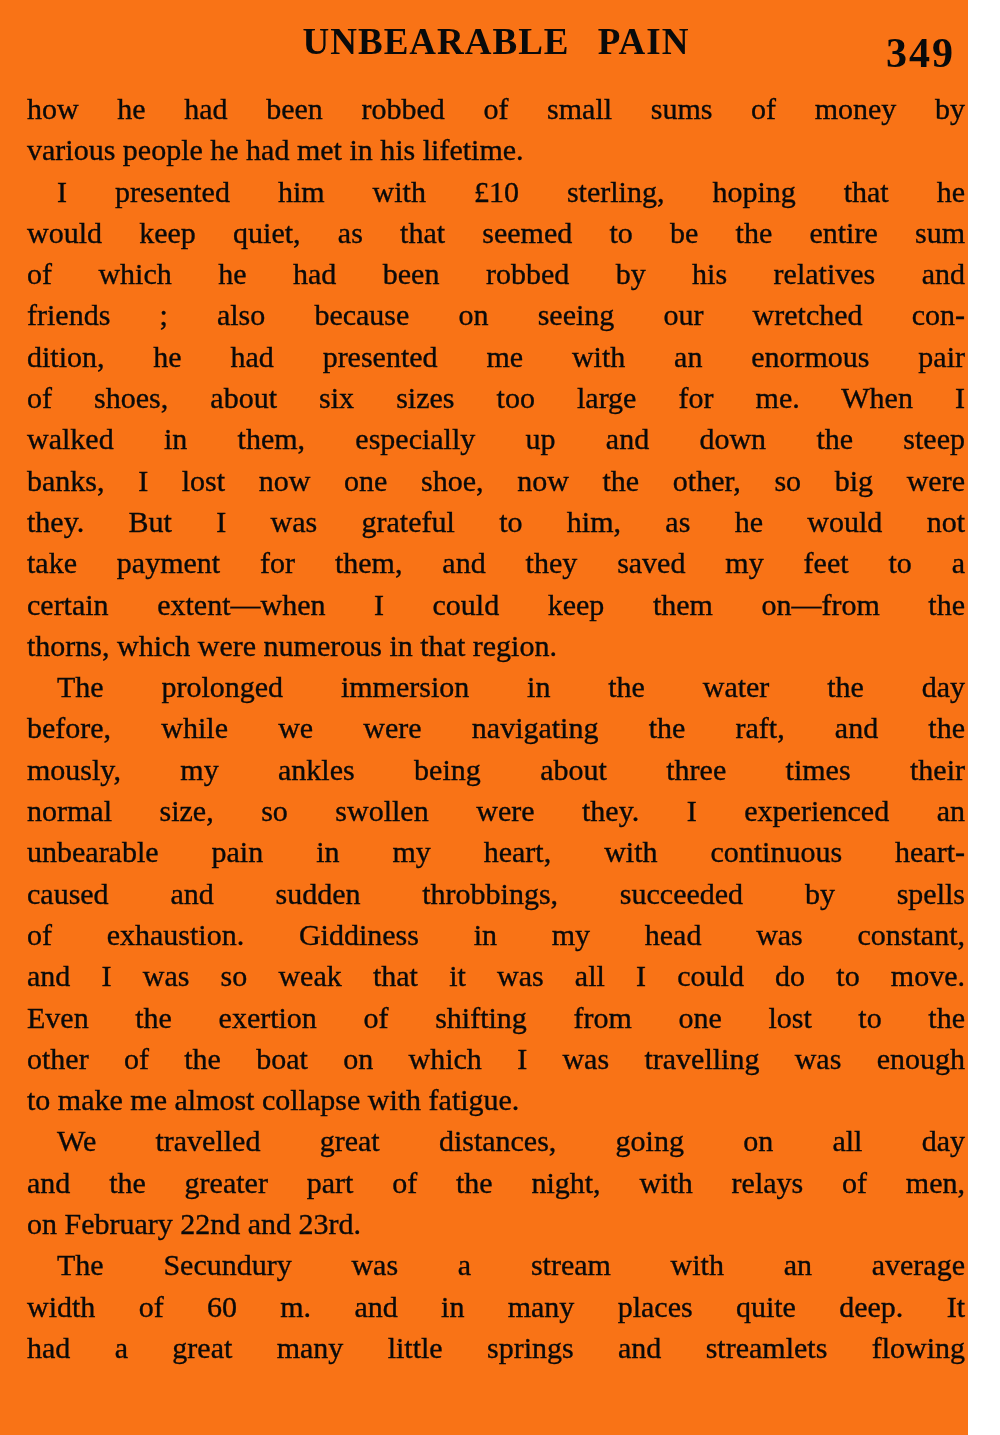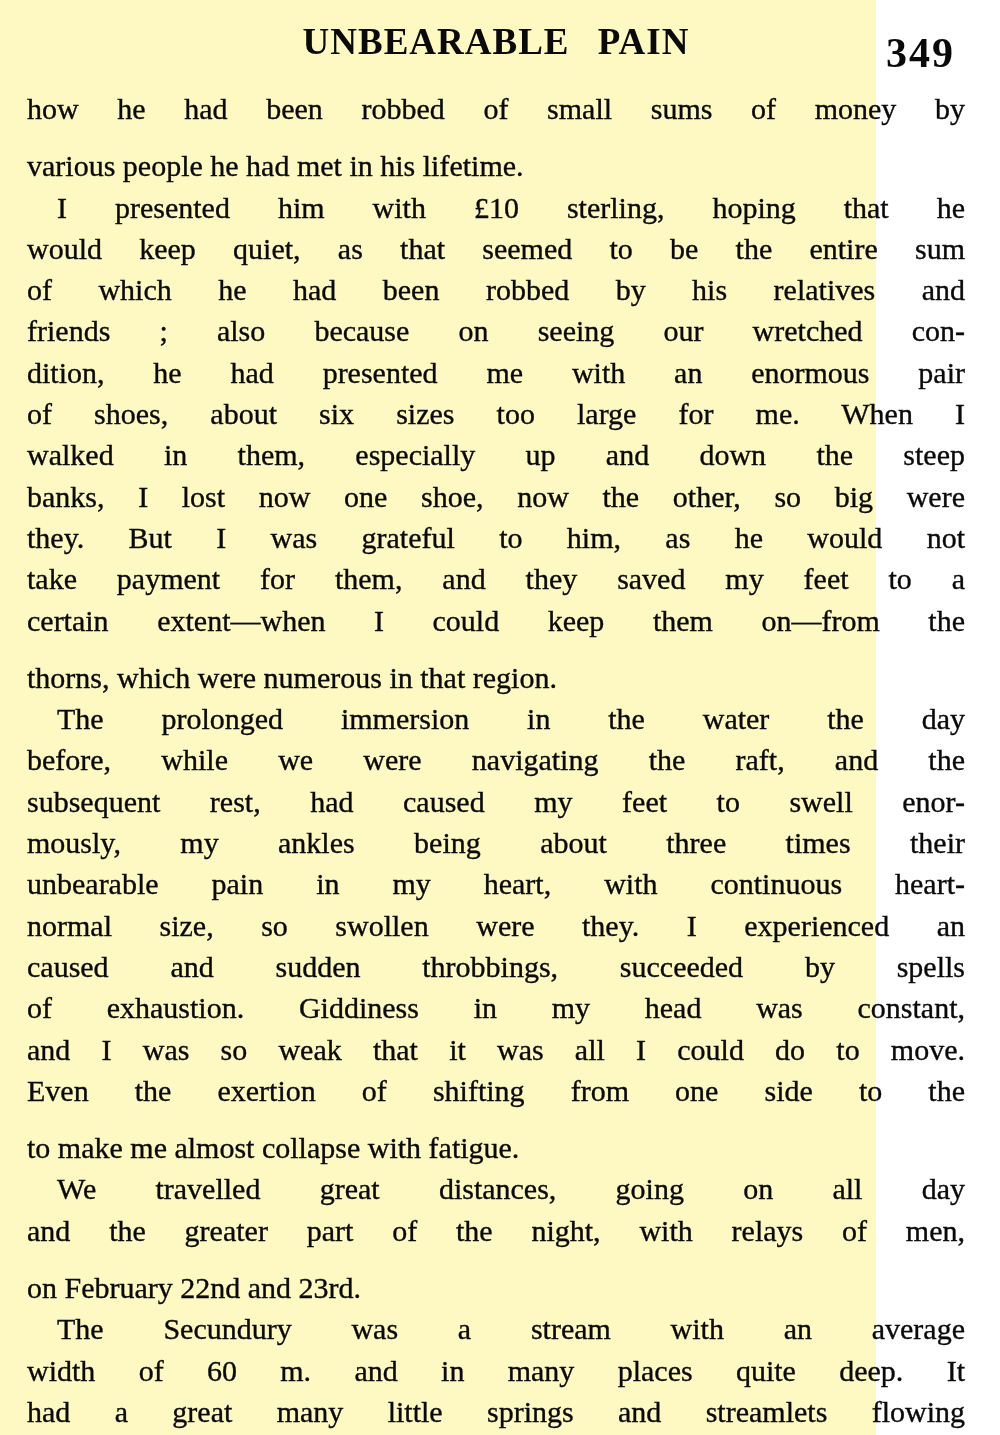--- a/index.html
+++ b/index.html
@@ -9,23 +9,23 @@
   body {
     width: 1000px;
     height: 1435px;
     background: #ffffff;
     font-family: "Liberation Serif", "DejaVu Serif", serif;
     color: #0a0a0a;
     overflow: hidden;
   }
   .page {
     position: relative;
-    width: 876px;
+    width: 968px;
     height: 1435px;
-    background: #fef9c3;
+    background: #f97316;
   }
   .page-header {
     position: absolute;
     top: 20px;
     left: 27px;
     width: 938px;
     height: 48px;
   }
   .running-title {
     position: absolute;
@@ -61,21 +61,20 @@
     text-align-last: justify;
     -webkit-text-stroke: 0.35px #0a0a0a;
     overflow: visible;
   }
   .text-line.para-first {
     text-indent: 30px;
   }
   .text-line.para-last {
     text-align: left;
     text-align-last: left;
-    margin-top: 16px;
   }
 </style>
 </head>
 <body>
 
 <div class="page">
   <div class="page-header">
     <div class="running-title">UNBEARABLE PAIN</div>
     <div class="page-number">349</div>
   </div>
@@ -89,28 +88,28 @@
       <div class="text-line">dition, he had presented me with an enormous pair</div>
       <div class="text-line">of shoes, about six sizes too large for me.  When I</div>
       <div class="text-line">walked in them, especially up and down the steep</div>
       <div class="text-line">banks, I lost now one shoe, now the other, so big were</div>
       <div class="text-line">they.  But I was grateful to him, as he would not</div>
       <div class="text-line">take payment for them, and they saved my feet to a</div>
       <div class="text-line">certain extent—when I could keep them on—from the</div>
       <div class="text-line para-last">thorns, which were numerous in that region.</div>
       <div class="text-line para-first">The prolonged immersion in the water the day</div>
       <div class="text-line">before, while we were navigating the raft, and the</div>
-      <div class="text-line">subsequent rest, had caused my feet to swell enor-</div>
       <div class="text-line">mously, my ankles being about three times their</div>
+      <div class="text-line">normal size, so swollen were they.  I experienced an</div>
       <div class="text-line">unbearable pain in my heart, with continuous heart-</div>
-      <div class="text-line">normal size, so swollen were they.  I experienced an</div>
       <div class="text-line">caused and sudden throbbings, succeeded by spells</div>
       <div class="text-line">of exhaustion.  Giddiness in my head was constant,</div>
       <div class="text-line">and I was so weak that it was all I could do to move.</div>
-      <div class="text-line">Even the exertion of shifting from one side to the</div>
+      <div class="text-line">Even the exertion of shifting from one lost to the</div>
+      <div class="text-line">other of the boat on which I was travelling was enough</div>
       <div class="text-line para-last">to make me almost collapse with fatigue.</div>
       <div class="text-line para-first">We travelled great distances, going on all day</div>
       <div class="text-line">and the greater part of the night, with relays of men,</div>
       <div class="text-line para-last">on February 22nd and 23rd.</div>
       <div class="text-line para-first">The Secundury was a stream with an average</div>
       <div class="text-line">width of 60 m. and in many places quite deep.  It</div>
       <div class="text-line">had a great many little springs and streamlets flowing</div>
     </div>
 </div>
 

